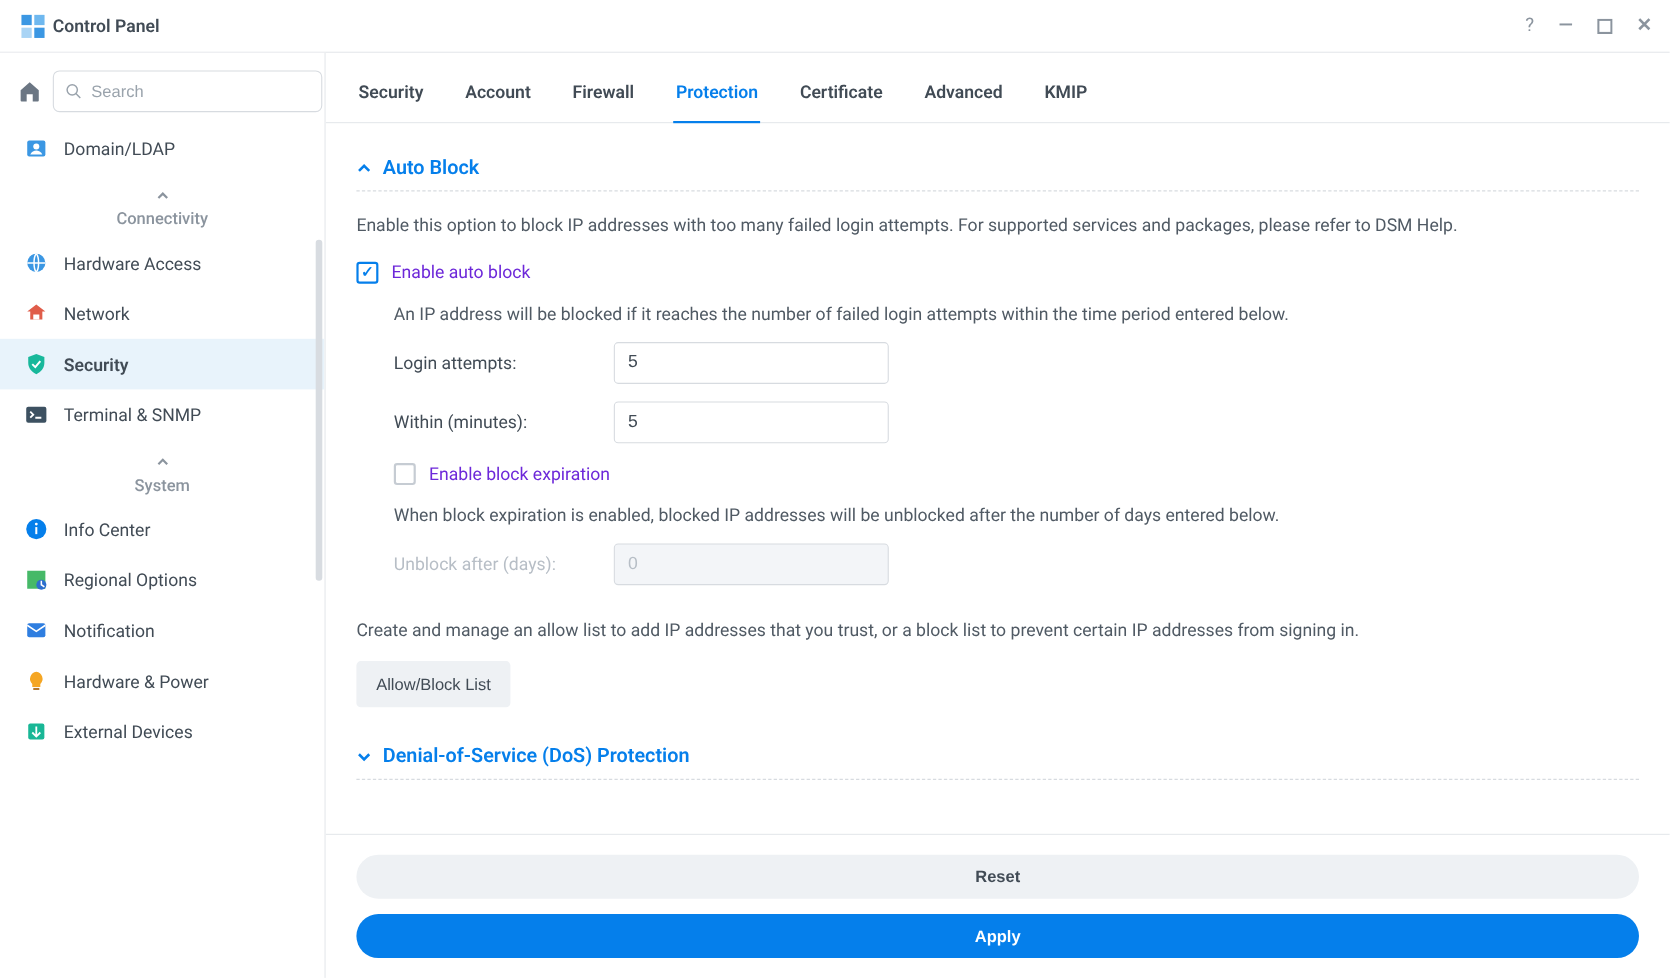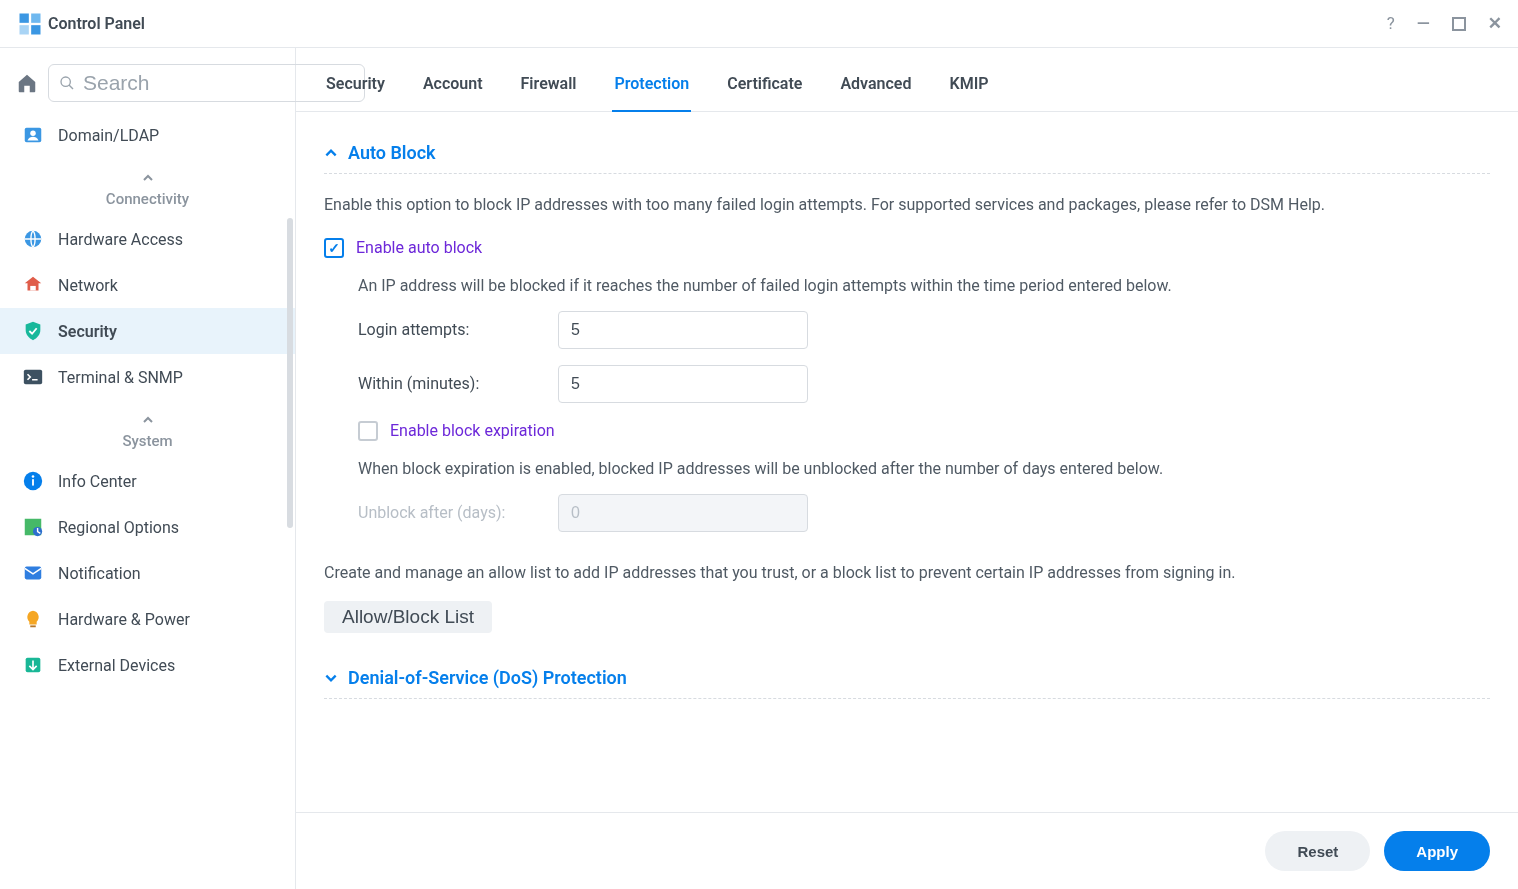--- a/index.html
+++ b/index.html
@@ -45,21 +45,21 @@
 .home-btn {
   width: 34px; height: 34px; display: flex; align-items: center; justify-content: center;
   color: #6b7683; border-radius: 6px;
 }
 .search-wrap {
   flex: 1; display: flex; align-items: center; gap: 8px;
   border: 1px solid #d7dbe0; border-radius: 6px; padding: 0 10px; height: 38px;
   color: #8a939d;
 }
 .search-wrap input {
-  border: none; outline: none; flex: 1; font-size: 21px; color: #414b55; background: transparent;
+  border: none; outline: none; flex: 1; font-size: 15px; color: #414b55; background: transparent;
 }
 .search-wrap input::placeholder { color: #9aa3ac; }
 
 .nav { overflow-y: auto; flex: 1; padding-bottom: 10px; }
 .nav-section-toggle {
   display: flex; align-items: center; gap: 6px;
   padding: 14px 22px 8px 22px;
   font-size: 15px; color: #8b949e; font-weight: 500;
   cursor: pointer;
   flex-direction: column;
@@ -112,28 +112,28 @@
 .subdesc { margin-top: 18px; font-size: 16px; color: #505a64; }
 .field-row { display: flex; align-items: center; margin-top: 16px; }
 .field-row .flabel { width: 200px; font-size: 16px; color: #414b55; }
 .field-row .flabel.disabled { color: #b7bec6; }
 .num-input {
   width: 250px; height: 38px; border: 1px solid #d7dbe0; border-radius: 4px;
   padding: 0 12px; font-size: 16px; color: #414b55; outline: none; background: #fff;
 }
 .num-input:disabled { background: #f3f5f8; color: #b7bec6; }
 .btn-std {
-  height: 32px; padding: 0 18px; background: #eef1f4; border: none; border-radius: 4px;
-  font-size: 19px; color: #414b55; cursor: pointer;
+  height: 42px; padding: 0 18px; background: #eef1f4; border: none; border-radius: 4px;
+  font-size: 15px; color: #414b55; cursor: pointer;
 }
 .list-btn-row { margin-top: 16px; margin-bottom: 24px; }
 
 .footer {
   border-top: 1px solid #e5e8ec;
-  padding: 18px 28px; display: flex; justify-content: flex-end; gap: 14px;
+  padding: 18px 28px; display: flex; justify-content: flex-end; gap: 14px; flex-direction: column;
 }
 .btn-reset { background: #eef1f4; color: #414b55; }
 .btn-apply { background: #057feb; color: #fff; }
 .btn { height: 40px; padding: 0 32px; border: none; border-radius: 20px; font-size: 15px; font-weight: 600; cursor: pointer; }
 
 .chev { display: inline-block; }
 svg { display: block; }
 </style>
 </head>
 <body>

